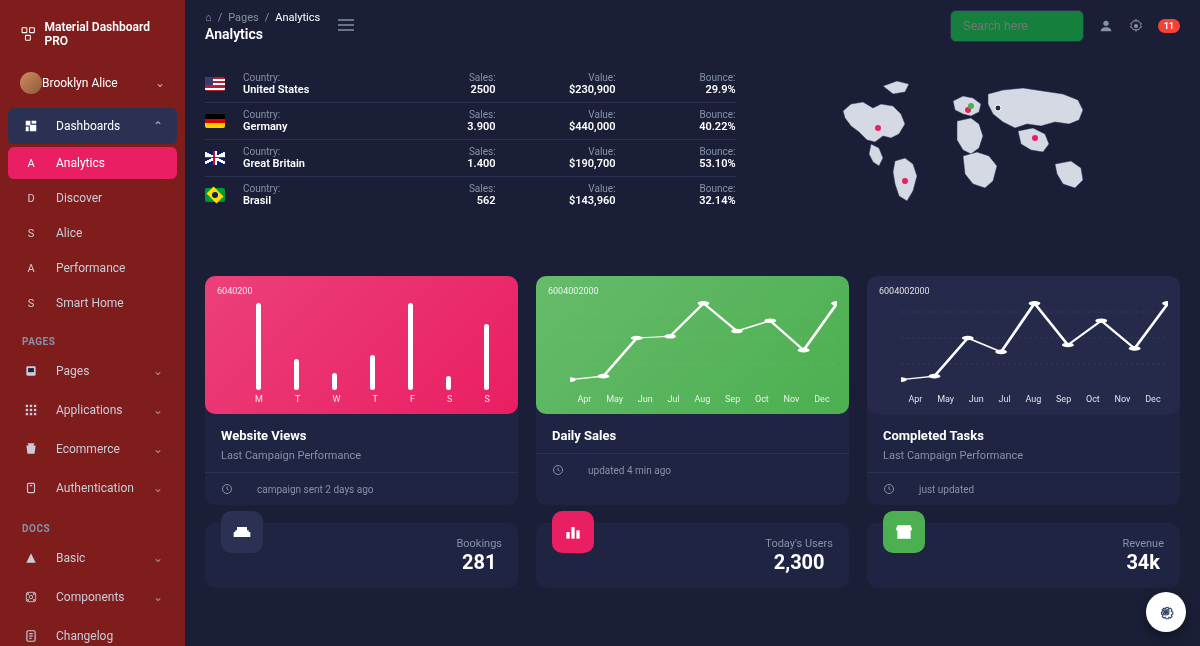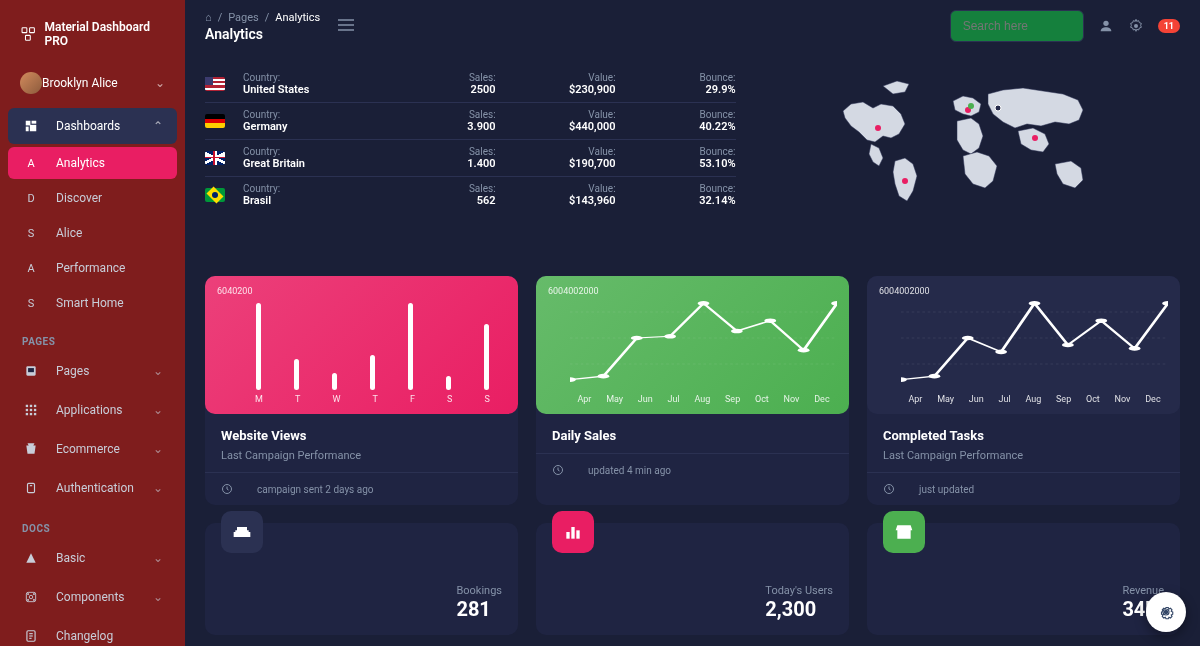--- a/index.html
+++ b/index.html
@@ -107,21 +107,21 @@
 .chart-foot { border-top: 1px solid #2b3152; padding: 10px 16px; font-size: 10px; color: #8592a8; display: flex; gap: 24px; align-items: center; }
 
 
 .stats-row { display: flex; gap: 18px; position: relative; z-index: 1; }
 .stat-card { background: #1f2442; border-radius: 10px; flex: 1; padding: 14px 16px; display: flex; }
 .stat-ico { width: 42px; height: 42px; border-radius: 10px; display: flex; align-items: center; justify-content: center; margin-top: -26px; }
 .stat-ico.dark { background: #2b3152; }
 .stat-ico.pink { background: #e91e63; }
 .stat-ico.green { background: #4caf50; }
 .stat-ico.blue { background: #2196f3; }
-.stat-right { margin-left: auto; text-align: left; margin-top: 47px; }
+.stat-right { margin-left: auto; text-align: center; }
 .stat-label { font-size: 11px; color: #8592a8; }
 .stat-value { font-size: 20px; font-weight: 700; }
 
 .fab { position: fixed; bottom: 14px; right: 14px; width: 40px; height: 40px; background: #fff; border-radius: 50%; display: flex; align-items: center; justify-content: center; cursor: pointer; box-shadow: 0 4px 12px rgba(0,0,0,0.4); z-index: 10; }
 
 
 .flag.us { background: linear-gradient(#b22234 0 15%, #fff 15% 30%, #b22234 30% 45%, #fff 45% 60%, #b22234 60% 75%, #fff 75% 90%, #b22234 90%); position: relative; }
 .flag.us::before { content: ""; position: absolute; top: 0; left: 0; width: 40%; height: 55%; background: #3c3b6e; }
 .flag.de { background: linear-gradient(#000 0 33%, #dd0000 33% 66%, #ffce00 66%); }
 .flag.gb { background: #012169; position: relative; overflow: hidden; }

